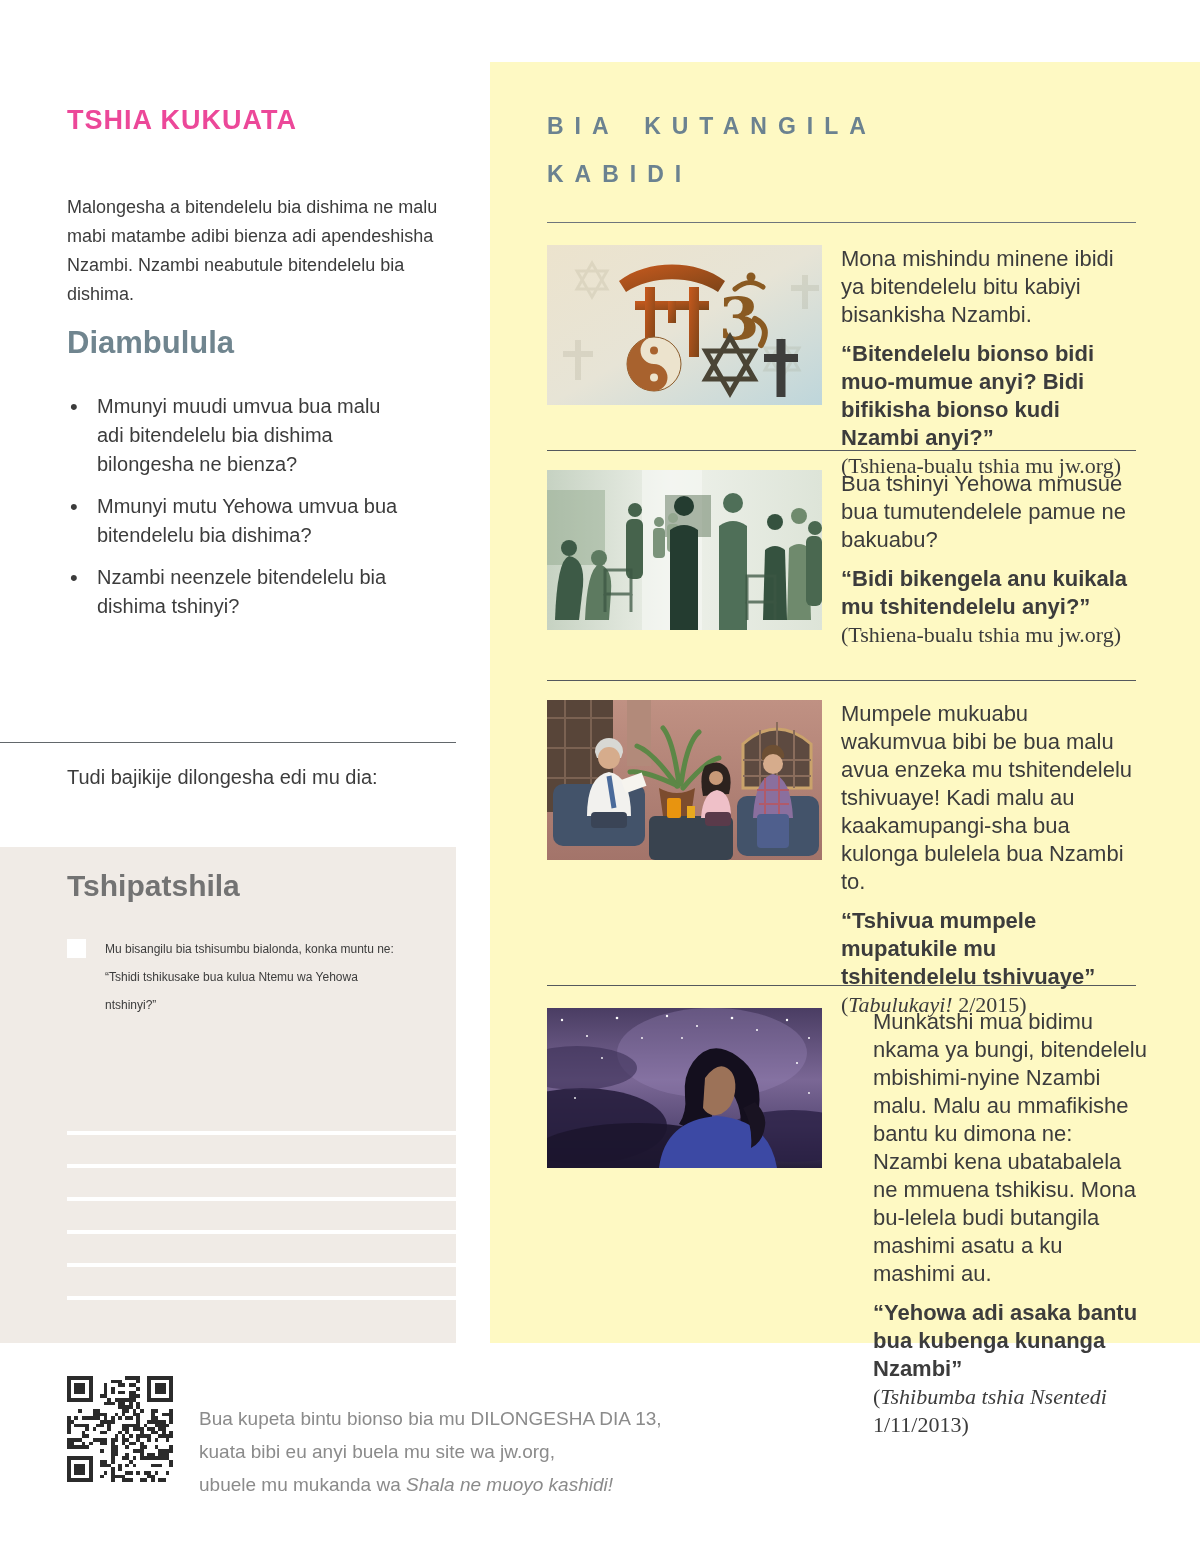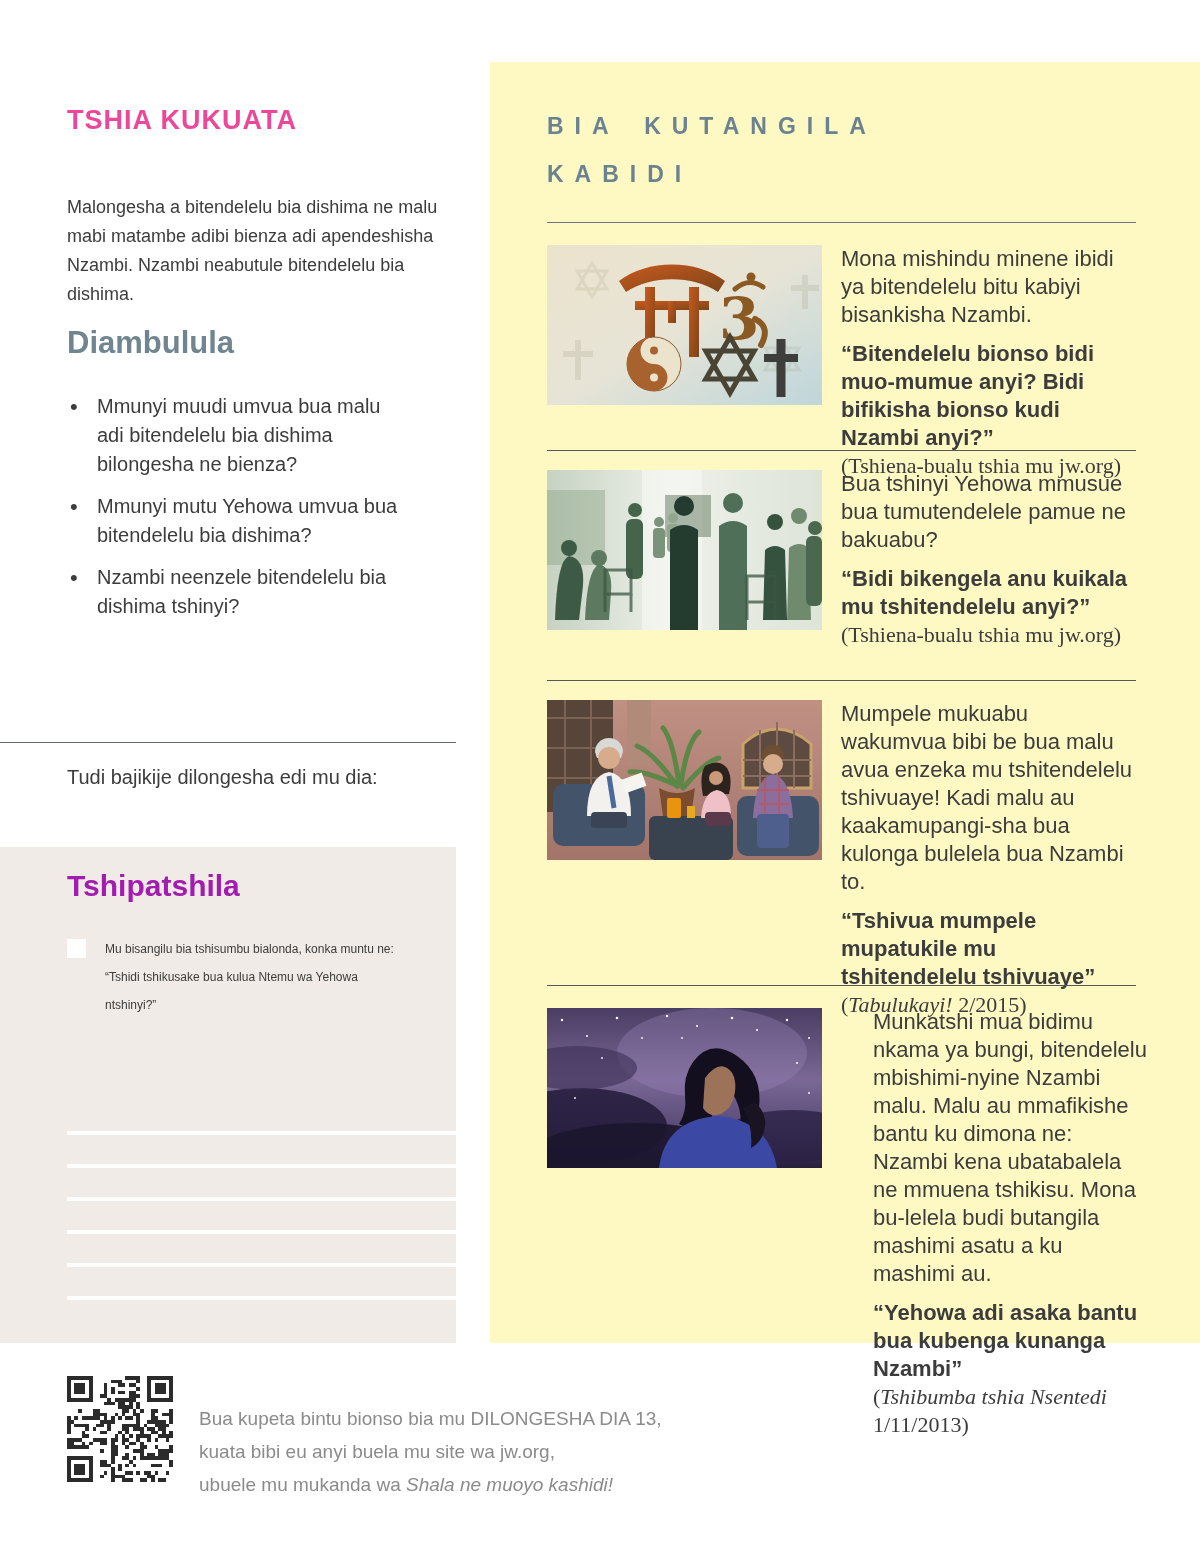--- a/index.html
+++ b/index.html
@@ -39,21 +39,21 @@
   .completion-note {
     position:absolute; left:67px; top:763px; width:392px;
     font-size:20px; line-height:29px;
   }
   .goal-box {
     position:absolute; left:0; top:847px; width:456px; height:496px;
     background:#f0ebe6;
   }
   .goal-heading {
     position:absolute; left:67px; top:22px;
-    font-size:30px; font-weight:600; color:#a21caf;
+    font-size:30px; font-weight:600; color:#737373;
   }
   .goal-item { position:absolute; left:67px; width:340px; padding-left:38px;
     font-size:12px; line-height:28px; }
   .goal-item-1 { top:88px; }
   .goal-item-2 { top:240px; }
   .checkbox {
     position:absolute; left:0; top:4px; width:19px; height:19px; background:#ffffff;
   }
   .write-lines { position:absolute; left:67px; top:284px; width:389px; }
   .write-line { height:4px; background:#ffffff; margin-bottom:29px; }

